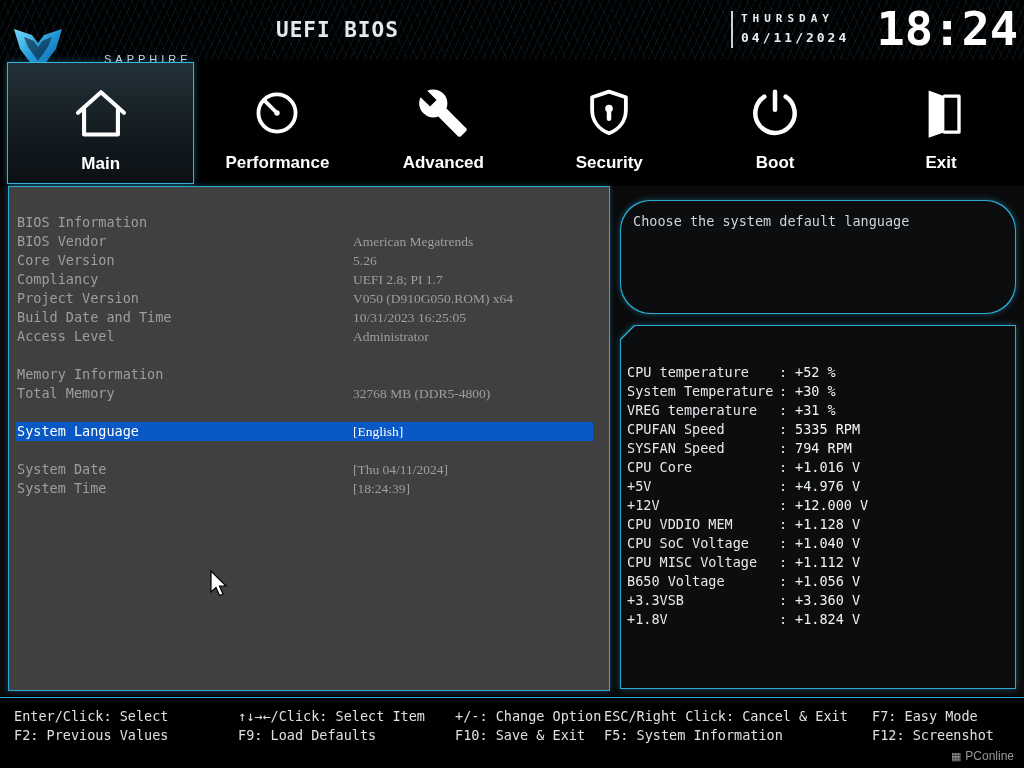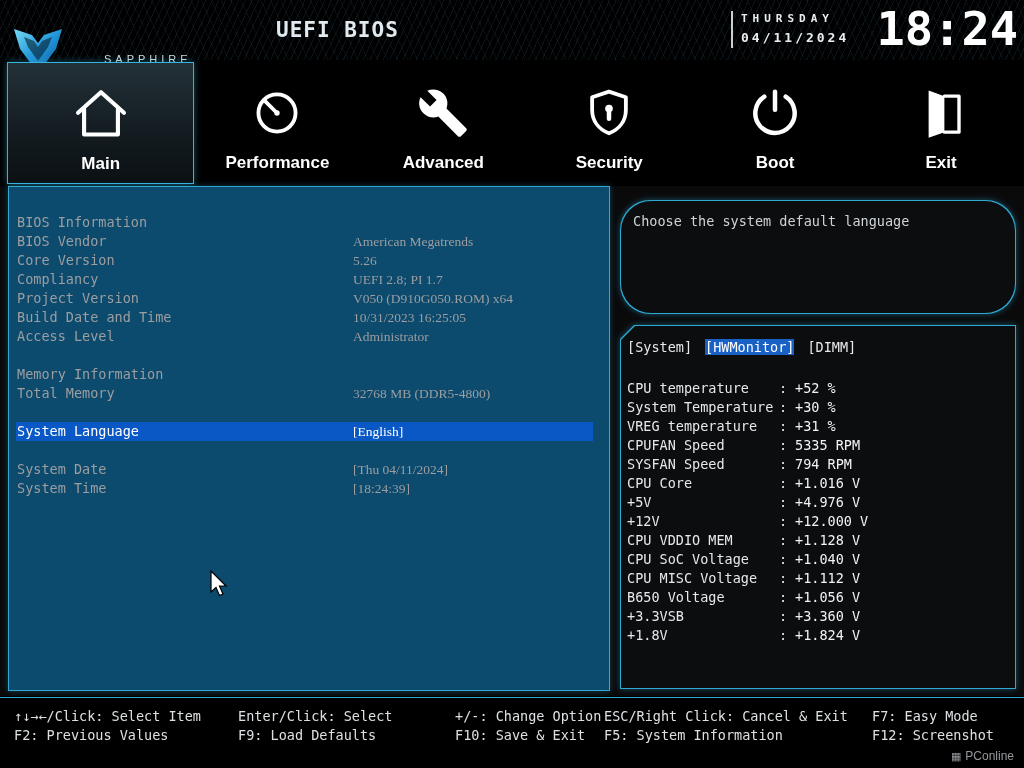--- a/index.html
+++ b/index.html
@@ -34,21 +34,21 @@
         justify-content:flex-end; padding-bottom:9px; cursor:pointer; }
   .tab .icon{ height:72px; display:flex; align-items:center; justify-content:center; margin-bottom:4px; }
   .tab .label{ font-family:"Liberation Sans",sans-serif; font-weight:bold; font-size:17px; color:#ffffff; }
   .tab.active{ width:192px; margin-top:2px; border:1px solid #35b3de;
         background:linear-gradient(180deg,#233138 0%,#141d22 55%,#0b1014 100%);
         box-shadow:0 0 7px rgba(53,179,222,.45); }
   .tab svg{ stroke:#fff; fill:none; stroke-width:3.4; stroke-linejoin:round; stroke-linecap:round; }
   
   .content{ position:absolute; left:0; top:186px; width:1024px; height:510px; background:#0a0a0b; }
   .left-panel{ position:absolute; left:8px; top:0; width:602px; height:505px;
-        border:1px solid #2da9d2; background:#0c4a6e; padding-top:26px;
+        border:1px solid #2da9d2; background:#404040; padding-top:26px;
         box-shadow:0 0 6px rgba(45,169,210,.35); }
   .lrow{ display:flex; height:19px; line-height:19px; font-size:13.5px; padding-left:8px; }
   .lrow .lbl{ width:336px; flex:none; white-space:pre; }
   .lrow .val{ flex:1; white-space:pre;font-family:Liberation Serif, serif; }
   .lrow.selected{ background:#0a58c6; color:#fff; margin:0 16px 0 7px; padding-left:1px; }
   .sp{ height:19px; }
   
   .panel-cut{ position:absolute; filter:drop-shadow(0 0 3px rgba(45,169,210,.45)); }
   .pc-border{ position:absolute; inset:0; background:#2da9d2; }
   .pc-inner{ position:absolute; inset:1px; background:#0c0d0e; }
@@ -222,25 +222,20 @@
       <div class="pc-border"></div>
       <div class="pc-inner">
         <div class="help-text">Choose the system default language</div>
       </div>
     </div>
 
     <div class="panel-cut cut-tl" style="left:620px; top:139px; width:396px; height:364px;">
       <div class="pc-border"></div>
       <div class="pc-inner">
         <div class="mon-content">
-          <div class="mtabs">
-            <span class="mtab">[System]</span>
-            <span class="mtab sel">[HWMonitor]</span>
-            <span class="mtab">[DIMM]</span>
-          </div>
           <div class="mrows">
             <div class="mrow">
               <span class="ml">CPU temperature</span>
               <span class="mc">:</span>
               <span class="mv">+52 %</span>
             </div>
             <div class="mrow">
               <span class="ml">System Temperature</span>
               <span class="mc">:</span>
               <span class="mv">+30 %</span>
@@ -306,22 +301,22 @@
               <span class="mv">+1.824 V</span>
             </div>
           </div>
         </div>
       </div>
     </div>
   </div>
 
   <div class="footer">
     <div class="fgrid">
+      <span>Enter/Click: Select</span>
       <span>↑↓→←/Click: Select Item</span>
-      <span>Enter/Click: Select</span>
       <span>+/-: Change Option</span>
       <span>ESC/Right Click: Cancel &amp; Exit</span>
       <span>F7: Easy Mode</span>
       <span>F2: Previous Values</span>
       <span>F9: Load Defaults</span>
       <span>F10: Save &amp; Exit</span>
       <span>F5: System Information</span>
       <span>F12: Screenshot</span>
     </div>
     <div class="watermark">

